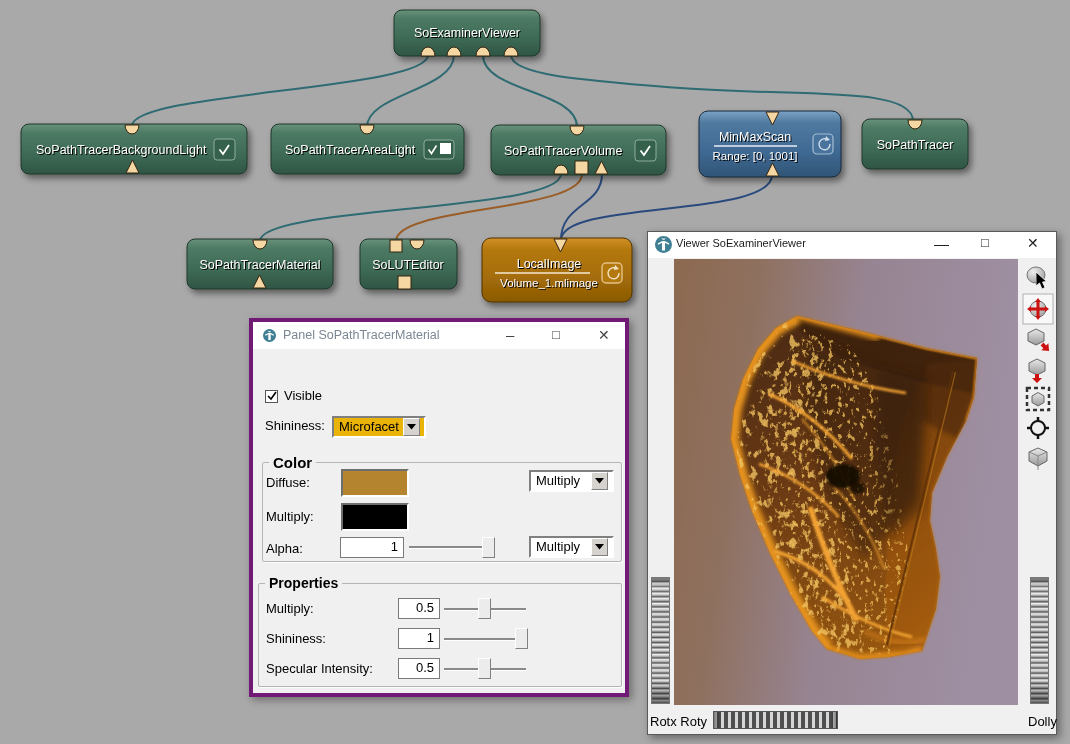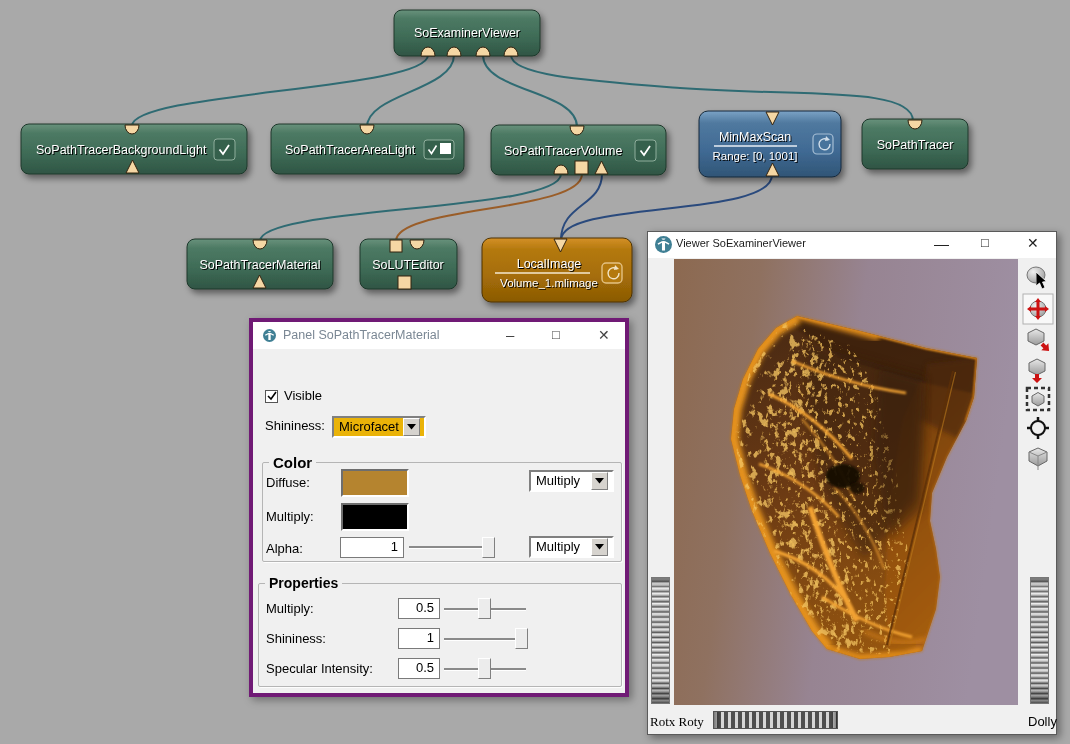--- a/index.html
+++ b/index.html
@@ -428,15 +428,15 @@
   
   <div class="abs" style="left:3px;top:345px;width:17px;height:125px;border:1px solid #777;
        background:linear-gradient(180deg,rgba(10,10,10,.5) 0,rgba(255,255,255,.2) 6%,rgba(0,0,0,0) 18%,rgba(0,0,0,0) 82%,rgba(10,10,10,.5) 100%),
        repeating-linear-gradient(180deg,#ececec 0px,#bdbdbd 1.7px,#585858 3.4px,#ececec 5.1px);"></div>
   <div class="abs" style="left:382px;top:345px;width:17px;height:125px;border:1px solid #777;
        background:linear-gradient(180deg,rgba(10,10,10,.5) 0,rgba(255,255,255,.2) 6%,rgba(0,0,0,0) 18%,rgba(0,0,0,0) 82%,rgba(10,10,10,.5) 100%),
        repeating-linear-gradient(180deg,#ececec 0px,#bdbdbd 1.7px,#585858 3.4px,#ececec 5.1px);"></div>
   <div class="abs" style="left:65px;top:479px;width:123px;height:16px;border:1px solid #555;
        background:linear-gradient(90deg,rgba(10,10,10,.45) 0,rgba(0,0,0,0) 6%,rgba(0,0,0,0) 94%,rgba(10,10,10,.45) 100%),
        repeating-linear-gradient(90deg,#d6d6d6 0px,#d6d6d6 3px,#4f4f4f 3px,#4f4f4f 7px);"></div>
-  <span class="abs" style="left:2px;top:482px;font-family:Liberation Serif, serif;">Rotx Roty</span>
+  <span class="abs" style="left:2px;top:482px;">Rotx Roty</span>
   <span class="abs" style="left:380px;top:482px;">Dolly</span>
 </div>
 
 </body></html>

